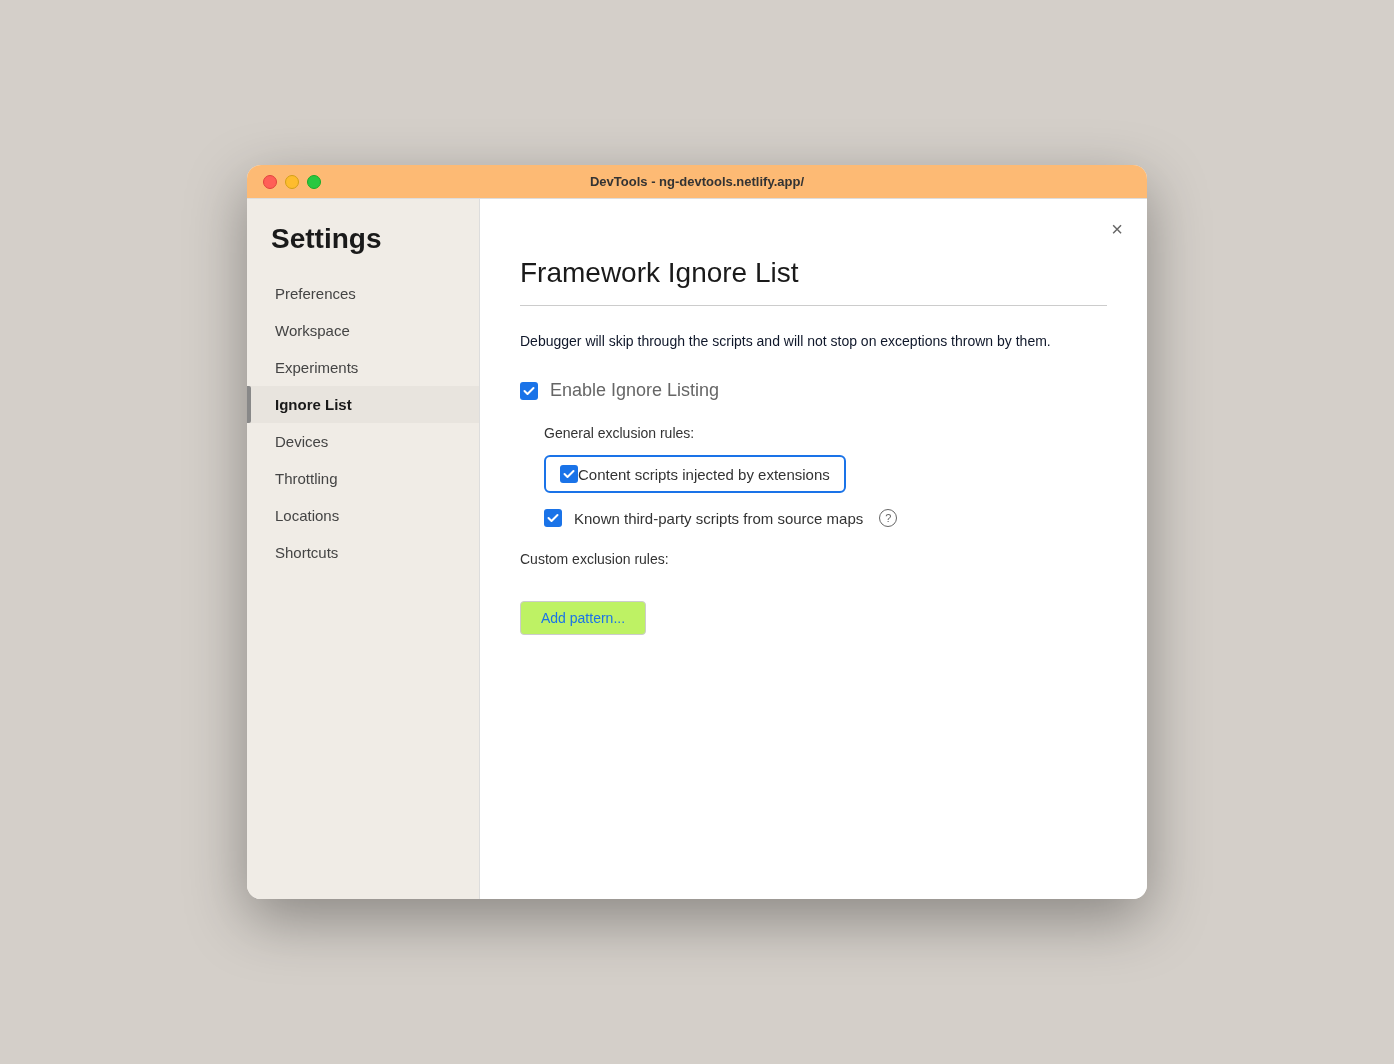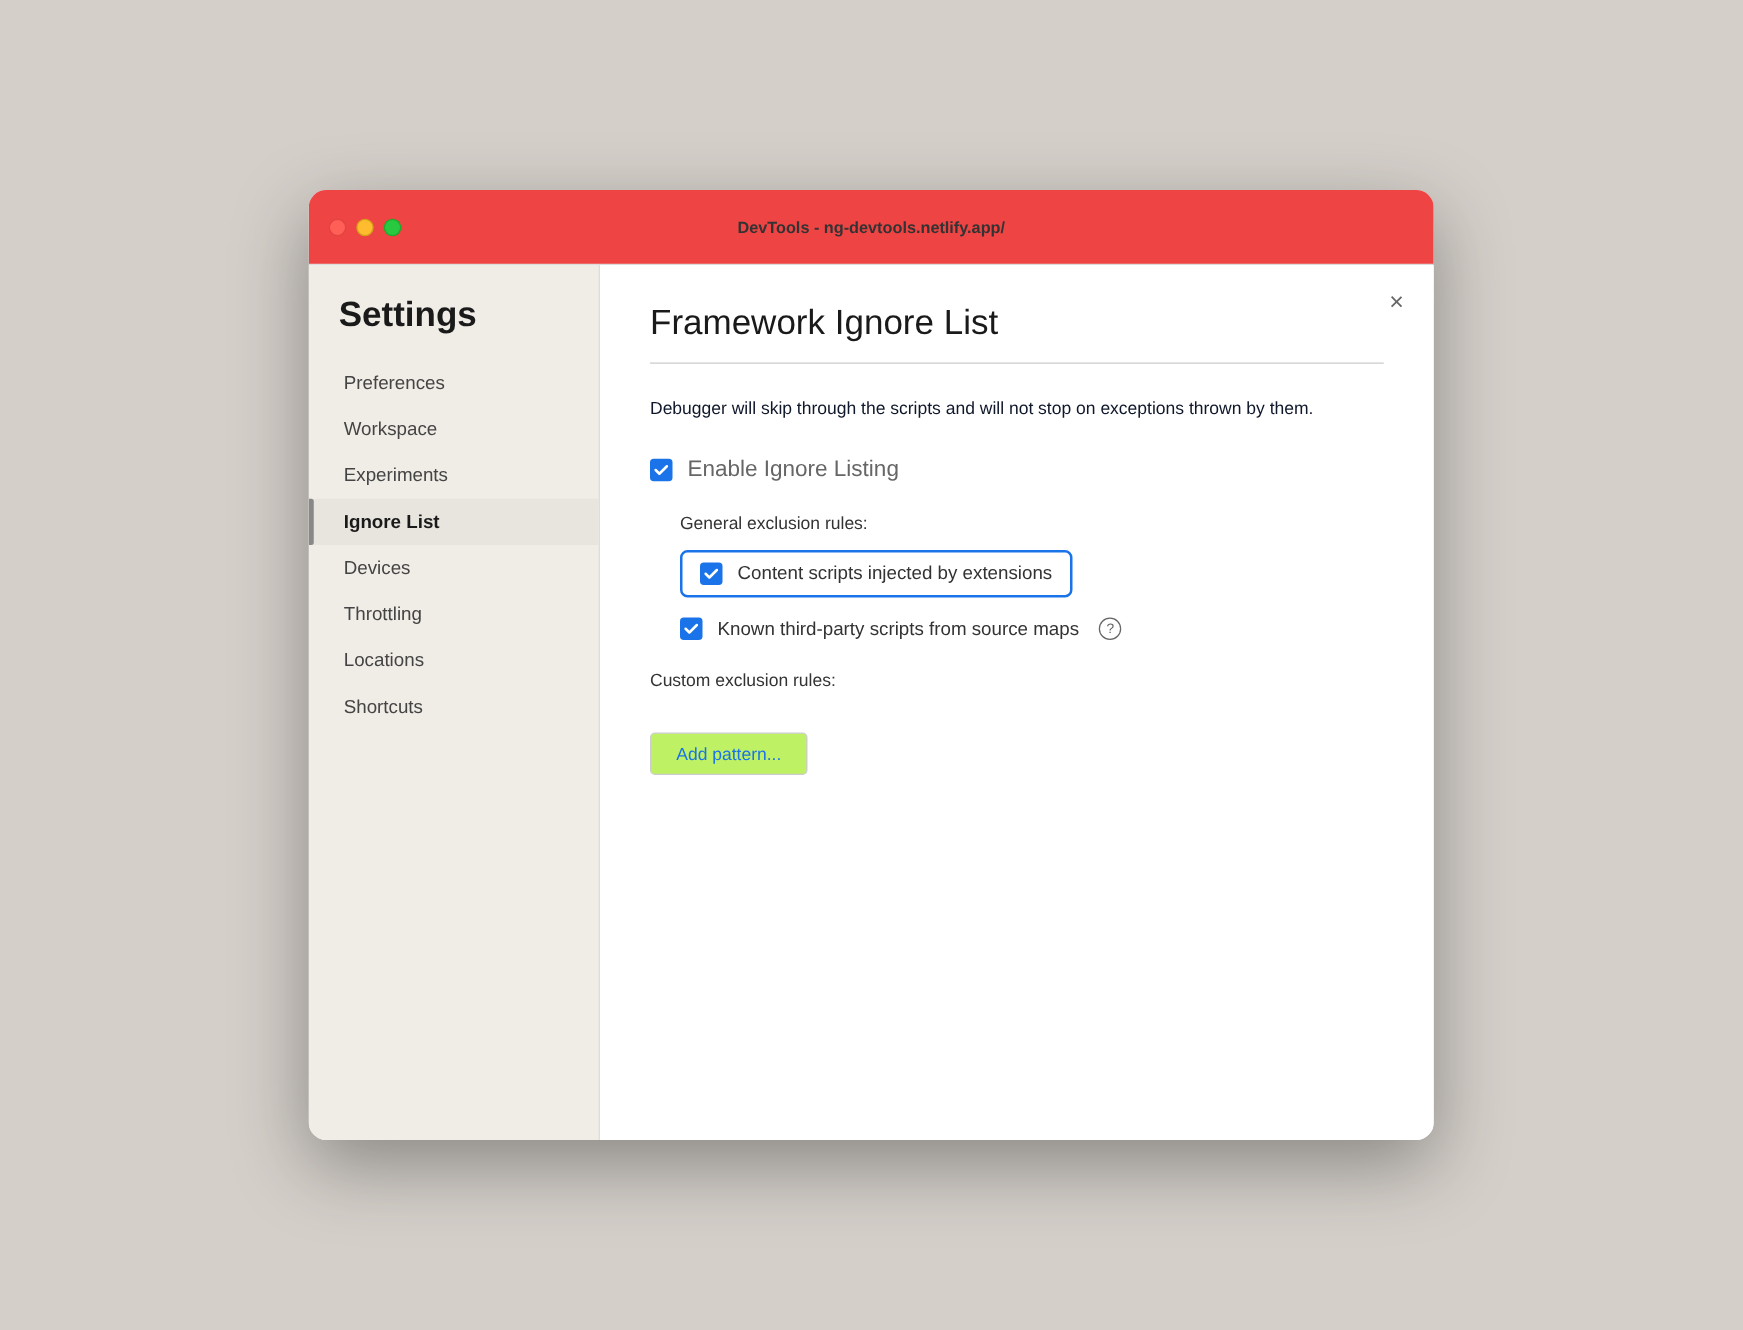--- a/index.html
+++ b/index.html
@@ -15,22 +15,22 @@
 
     .window {
       width: 900px;
       background: #faf8f5;
       border-radius: 14px;
       box-shadow: 0 20px 60px rgba(0,0,0,0.35);
       overflow: hidden;
     }
 
     .titlebar {
-      background: #ef4444;
-      padding: 22px 16px;
+      background: #fdba74;
+      padding: 9px 16px;
       display: flex;
       align-items: center;
       justify-content: center;
       position: relative;
       border-bottom: 1px solid #ddd;
     }
 
     .traffic-lights {
       position: absolute;
       left: 16px;
@@ -121,20 +121,21 @@
       background: none;
       border: none;
       line-height: 1;
     }
 
     .panel-title {
       font-size: 28px;
       font-weight: 400;
       color: #1a1a1a;
       margin-bottom: 16px;
+      margin-top: 28px;
     }
 
     .panel-divider {
       border: none;
       border-top: 1px solid #ccc;
       margin-bottom: 24px;
     }
 
     .panel-description {
       font-size: 14px;
@@ -171,21 +172,21 @@
     }
 
     .checkbox-custom svg {
       width: 12px;
       height: 12px;
     }
 
     
     .highlighted-row {
       display: inline-flex;
-      gap: 12px;
+      align-items: center;
       border: 2.5px solid #1a73e8;
       border-radius: 6px;
       padding: 8px 14px;
       margin-bottom: 16px;
     }
 
     .highlighted-row label {
       font-size: 15px;
       color: #333;
       cursor: pointer;

